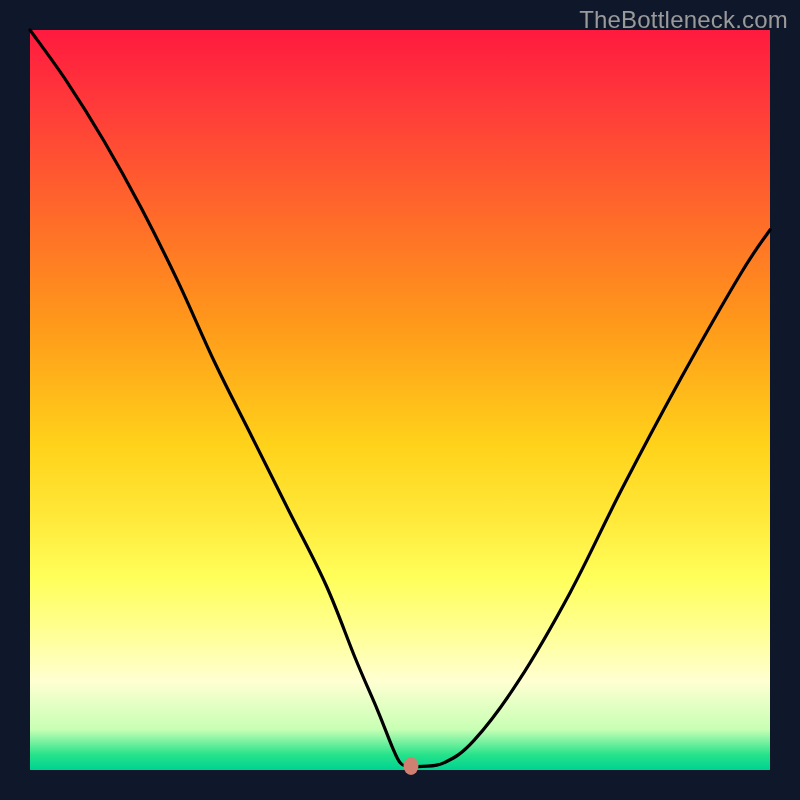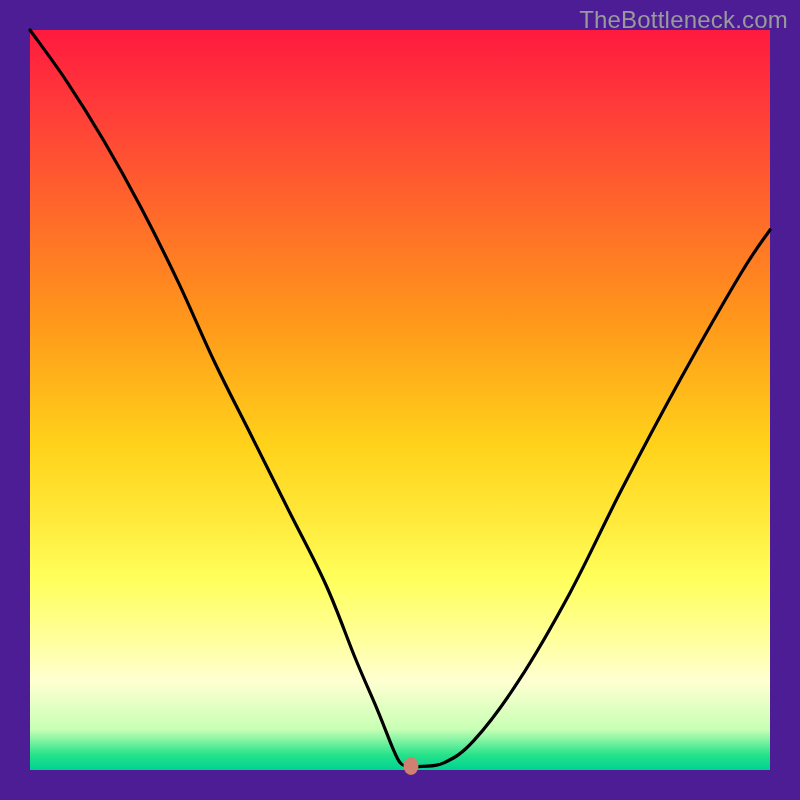--- a/index.html
+++ b/index.html
@@ -8,21 +8,21 @@
     width: 800px;
     height: 800px;
     background: #000;
     overflow: hidden;
     font-family: Arial, Helvetica, sans-serif;
   }
   .chart-wrap {
     position: relative;
     width: 800px;
     height: 800px;
-    background: #4c1d95;
+    background: #0f172a;
   }
   .plot-area {
     position: absolute;
     left: 30px;
     top: 30px;
     width: 740px;
     height: 740px;
     background: linear-gradient(
       to bottom,
       #ff1a3f 0%,

